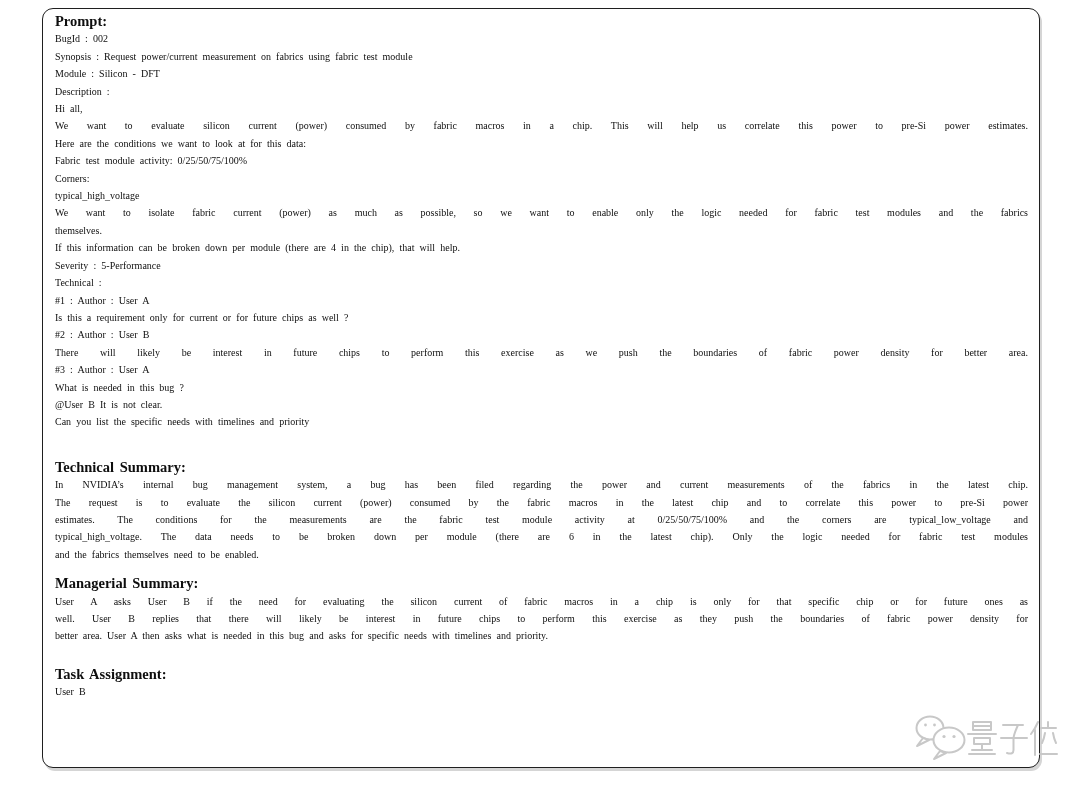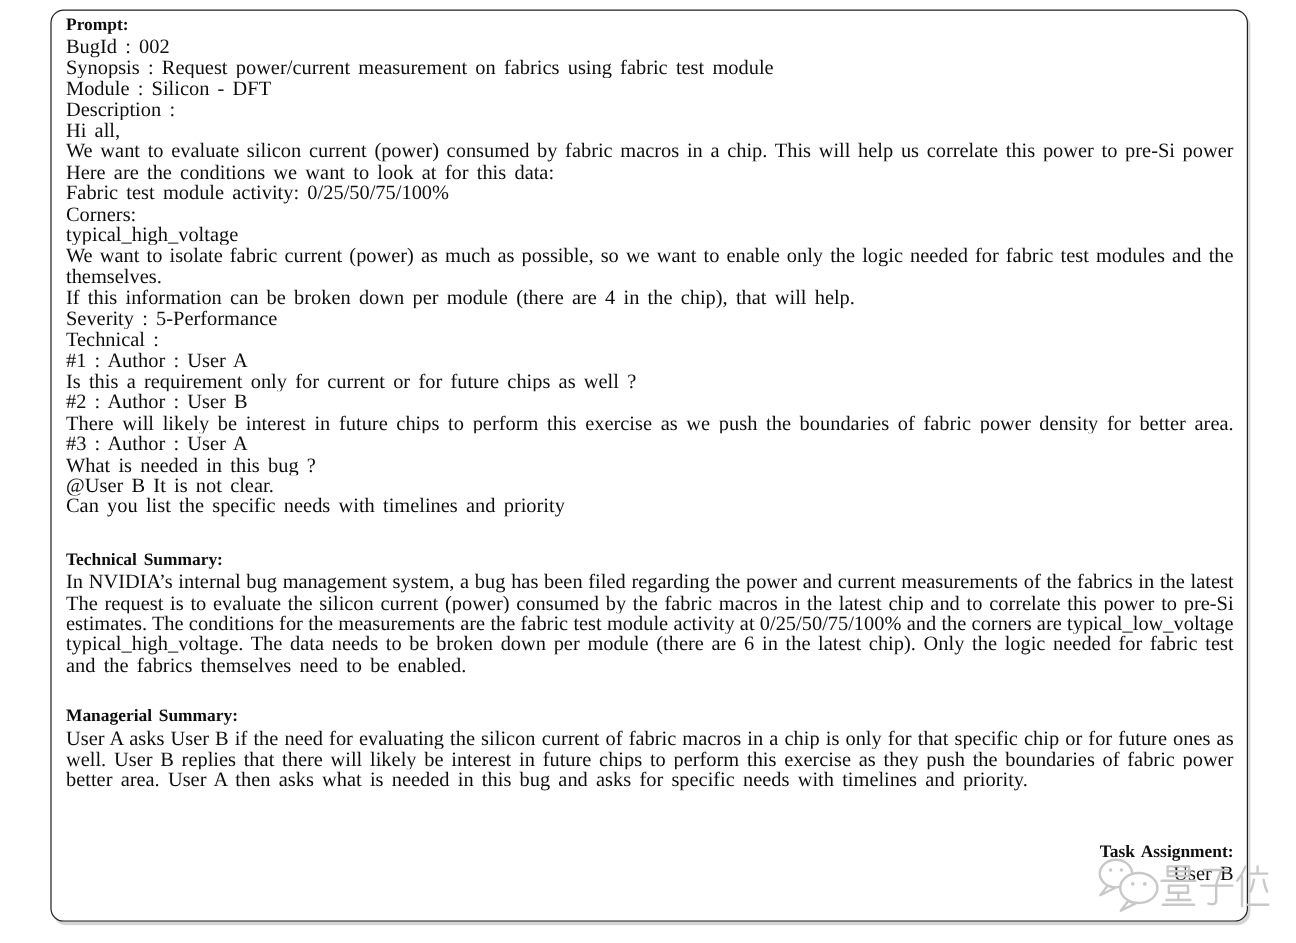--- a/index.html
+++ b/index.html
@@ -16,21 +16,21 @@
     left: 42px; top: 8px;
     width: 998px; height: 760px;
     box-sizing: border-box;
     border: 1.6px solid #1f1f1f;
     border-radius: 11px;
     background: #ffffff;
     box-shadow: 2px 3px 0 rgba(150,150,150,0.4);
     padding: 4px 11px 0 12px;
   }
   .line {
-    font-size: 17px;
+    font-size: 10px;
     line-height: 17.42px;
     height: 17.42px;
     overflow: hidden;
     word-spacing: 2.6px;
     white-space: nowrap;
   }
   .line.fill {
     white-space: normal;
     word-spacing: normal;
     text-align: justify;
@@ -38,22 +38,22 @@
   }
   .sec-heading {
     font-weight: bold;
     font-size: 14.5px;
     line-height: 17.42px;
     height: 17.42px;
     overflow: hidden;
     word-spacing: 2px;
   }
   .sec-tech { margin-top: 28px; }
-  .sec-mgr  { margin-top: 26px; }
-  .sec-task { margin-top: 43px; text-align: right; }
+  .sec-mgr  { margin-top: 12px; }
+  .sec-task { margin-top: 21px; }
   .watermark {
     position: absolute;
     left: 906px; top: 710px;
     width: 152px; height: 54px;
     pointer-events: none;
   }
   .watermark svg { display: block; }
   .wm-text-hidden {
     position: absolute;
     left: 60px; top: 14px;

